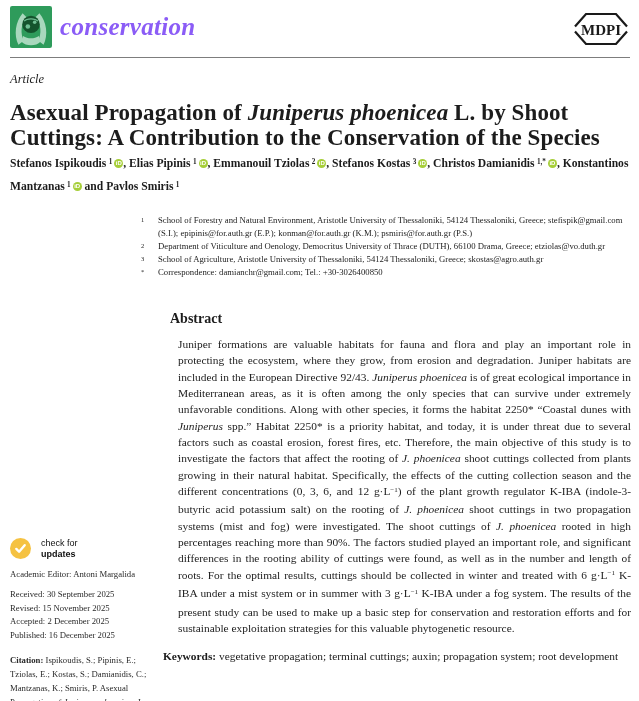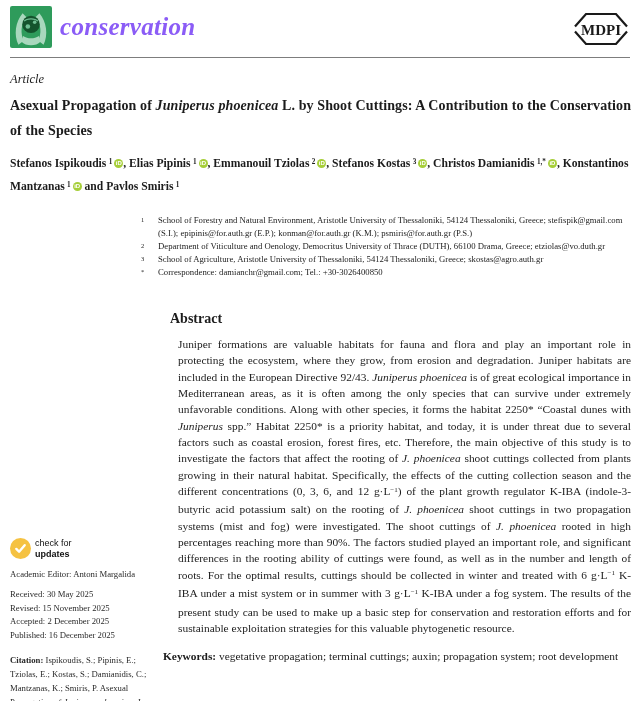--- a/index.html
+++ b/index.html
@@ -18,22 +18,22 @@
   }
   .mdpi-logo { position:absolute; right:8px; top:11px; width:60px; height:36px; }
   .mdpi-text {
     font-family:"Liberation Serif",serif; font-weight:bold; font-size:15px; fill:#1a1a1a;
   }
   .hdr-rule { position:absolute; left:10px; right:9px; top:57px; height:0; border-top:1.3px solid #7d7d7d; }
 
   
   .article-label { position:absolute; left:10px; top:72px; font-size:12.5px; font-style:italic;text-align:center; }
   .paper-title {
-    position:absolute; left:10px; top:93px; width:624px;
-    font-size:14px; font-weight:bold; line-height:25px; letter-spacing:0.1px;
+    position:absolute; left:10px; top:100px; width:624px;
+    font-size:23px; font-weight:bold; line-height:25px; letter-spacing:0.1px;
   }
   .authors {
     position:absolute; left:10px; top:153px; width:628px;
     font-size:11.6px; font-weight:bold; line-height:21px;
   }
   .authors .sup { font-weight:bold; }
   .orcid {
     display:inline-block; width:9px; height:9px; border-radius:50%;
     background:#A6CE39; color:#ffffff; font-family:"Liberation Sans",sans-serif;
     font-size:6px; font-weight:bold; line-height:9px; text-align:center;
@@ -47,21 +47,21 @@
 
   
   .main-col { position:absolute; left:163px; top:311px; width:468px; }
   .abstract-heading { font-size:14px; font-weight:bold;margin-left:7px; }
   .abstract-body { margin-top:9px; font-size:11.4px; line-height:16.35px; text-align:justify;margin-left:15px; }
   .keywords { margin-top:12px; font-size:11.4px; line-height:16.35px; text-align:justify; }
   .sup { font-size:0.62em; position:relative; top:-0.48em; }
 
   
   .sidebar { position:absolute; left:10px; top:538px; width:144px; font-size:8.7px; color:#2a2a2a; }
-  .badge { display:flex; align-items:center; gap:4px; cursor:pointer; }
+  .badge { display:flex; align-items:center; gap:10px; cursor:pointer; }
   .badge-circle {
     width:21px; height:21px; border-radius:50%; background:#F5C242;
     display:flex; align-items:center; justify-content:center; flex:0 0 21px;
   }
   .badge-circle svg { width:13px; height:13px; }
   .badge-text { font-family:"Liberation Sans",sans-serif; font-size:9px; line-height:10.5px; color:#111; }
   .badge-text .b2 { font-weight:bold;text-align:right; }
   .sb-editor { margin-top:9px; line-height:13px; }
   .sb-dates { margin-top:7px; line-height:13.5px; }
   .sb-citation { margin-top:11px; line-height:14px; }
@@ -129,21 +129,21 @@
             <path d="M2.5,7.5 L5.5,10.5 L11.5,3.5" fill="none" stroke="#ffffff" stroke-width="2.6" stroke-linecap="round" stroke-linejoin="round"></path>
           </svg>
       </span>
       <span class="badge-text">
         <span class="b1">check for</span><br>
         <span class="b2">updates</span>
       </span>
     </div>
     <div class="sb-editor">Academic Editor: Antoni Margalida</div>
     <div class="sb-dates">
-      <div>Received: 30 May 2025</div>
+      <div>Received: 30 September 2025</div>
       <div>Revised: 15 November 2025</div>
       <div>Accepted: 2 December 2025</div>
       <div>Published: 16 December 2025</div>
     </div>
     <div class="sb-citation"><b>Citation: </b><span>Ispikoudis, S.; Pipinis, E.; Tziolas, E.; Kostas, S.; Damianidis, C.; Mantzanas, K.; Smiris, P. Asexual Propagation of </span><i>Juniperus phoenicea</i><span> L.</span></div>
   </div>
 
 </div>
 
 </body></html>

